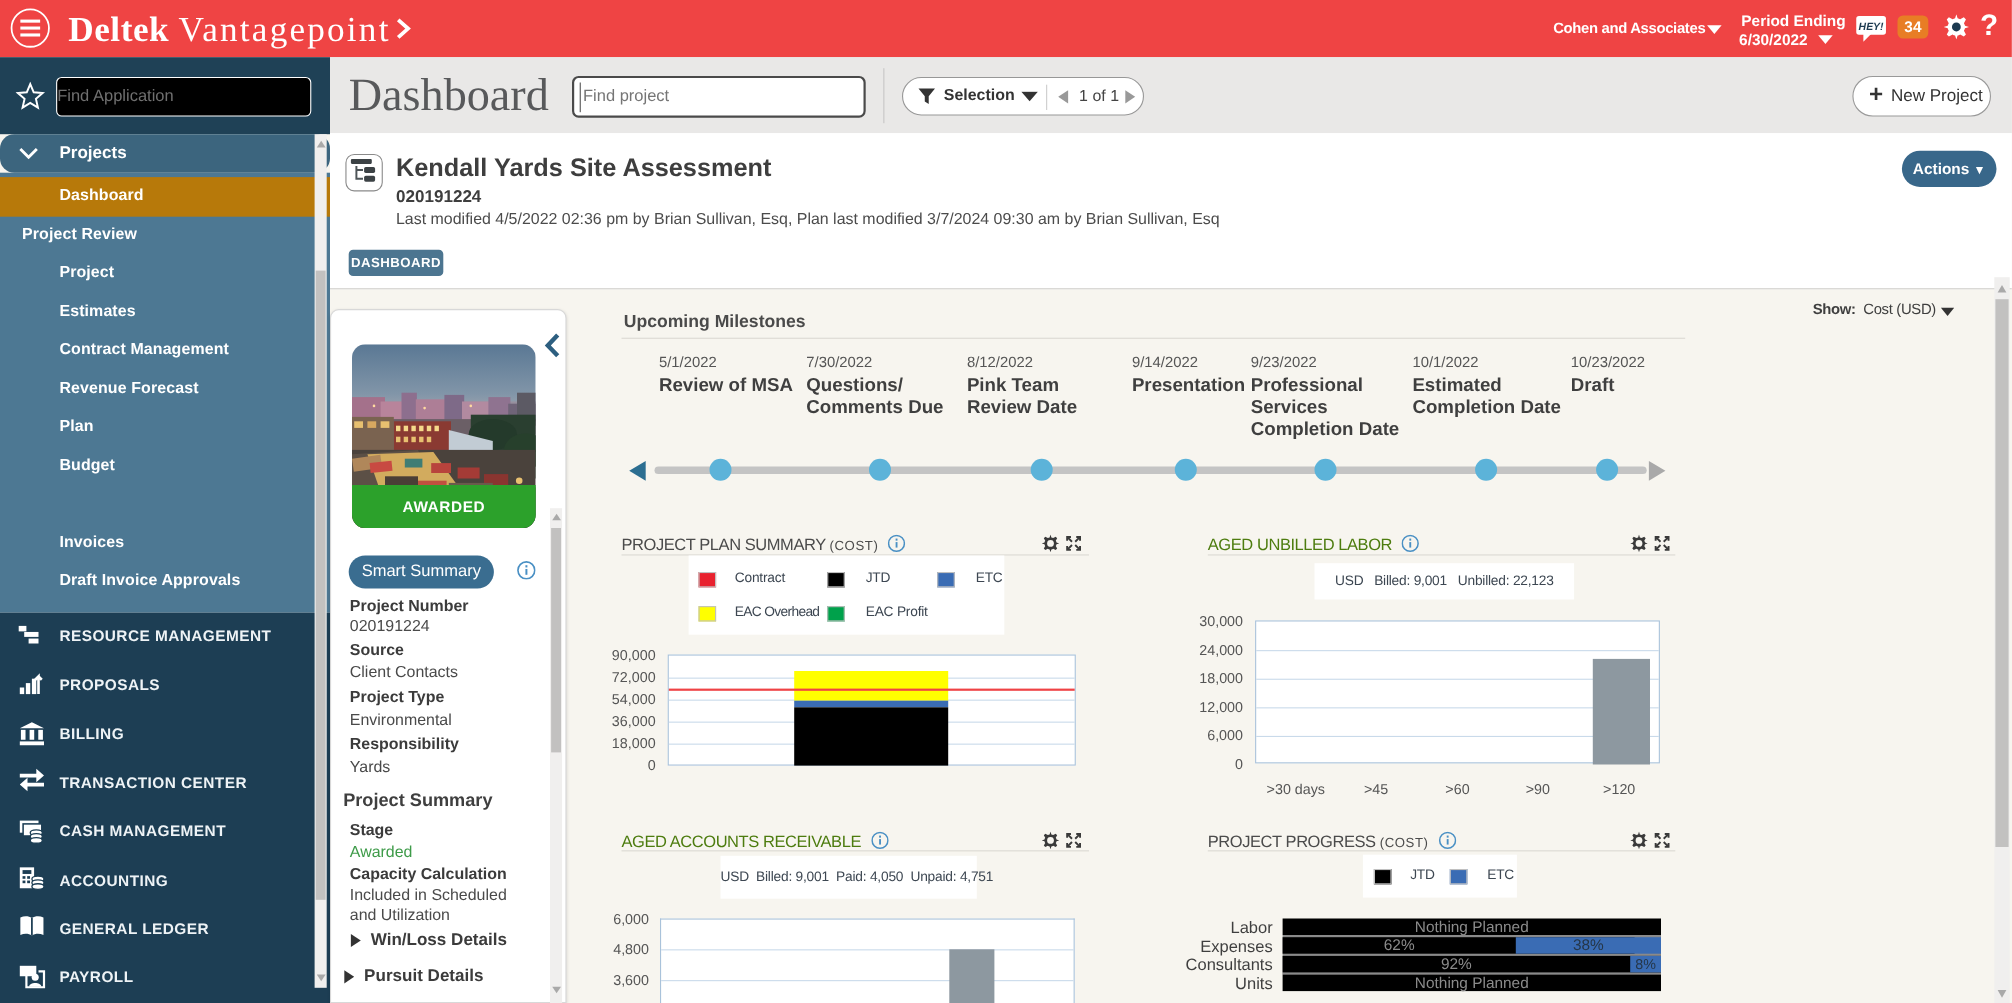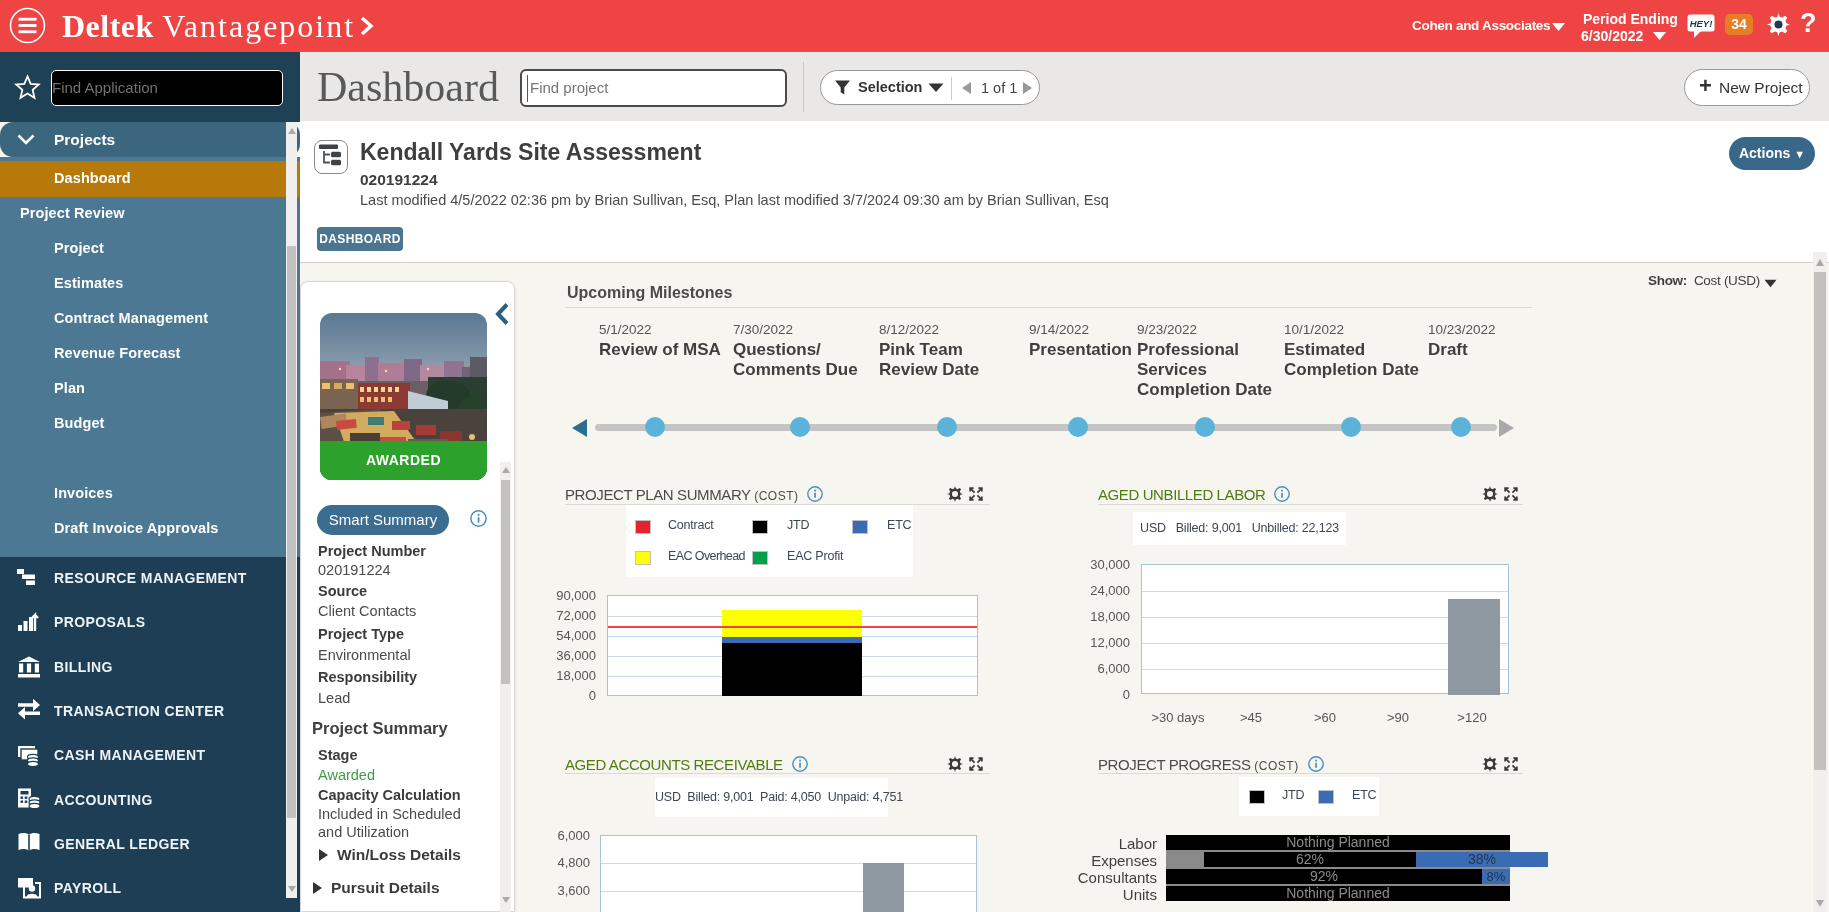--- a/index.html
+++ b/index.html
@@ -312,21 +312,21 @@
     <rect x="7.2" y="6.8" width="1.7" height="5" fill="#4a90c4"></rect>
     <rect x="7.2" y="3.6" width="1.7" height="1.9" fill="#4a90c4"></rect>
   </svg>
 <div class="flabel" style="top:543px;">Project Number</div>
 <div class="fval" style="top:562px;">020191224</div>
 <div class="flabel" style="top:583px;">Source</div>
 <div class="fval" style="top:603px;">Client Contacts</div>
 <div class="flabel" style="top:626px;">Project Type</div>
 <div class="fval" style="top:647px;">Environmental</div>
 <div class="flabel" style="top:669px;">Responsibility</div>
-<div class="fval" style="top:690px;">Lead</div>
+<div class="fval" style="top:690px;">Yards</div>
 <div class="abs" style="left:312px;top:719px;font-size:16.5px;font-weight:700;color:#3f3f3f;">Project Summary</div>
 <div class="flabel" style="top:747px;">Stage</div>
 <div class="fval" style="top:767px;color:#3e9b49;">Awarded</div>
 <div class="flabel" style="top:787px;">Capacity Calculation</div>
 <div class="fval" style="top:806px;">Included in Scheduled</div>
 <div class="fval" style="top:824px;">and Utilization</div>
 <div class="sbarrow" style="left:319px;top:849px;border-top:6px solid transparent;border-bottom:6px solid transparent;border-left:9px solid #333;"></div>
 <div class="abs" style="left:337px;top:846px;font-size:15.5px;font-weight:700;color:#3b3b3b;">Win/Loss Details</div>
 <div class="sbarrow" style="left:313px;top:882px;border-top:6px solid transparent;border-bottom:6px solid transparent;border-left:9px solid #333;"></div>
 <div class="abs" style="left:331px;top:879px;font-size:15.5px;font-weight:700;color:#3b3b3b;">Pursuit Details</div>
@@ -426,21 +426,21 @@
   </svg>
 <svg class="abs" style="left:1503px;top:486px;" width="16" height="16" viewBox="0 0 24 24">
     <g stroke="#3a3a3a" stroke-width="2.6" fill="none">
       <path d="M9.8 9.8 L3.2 3.2 M3.2 8.4 L3.2 3.2 L8.4 3.2"></path>
       <path d="M14.2 9.8 L20.8 3.2 M15.6 3.2 L20.8 3.2 L20.8 8.4"></path>
       <path d="M9.8 14.2 L3.2 20.8 M3.2 15.6 L3.2 20.8 L8.4 20.8"></path>
       <path d="M14.2 14.2 L20.8 20.8 M15.6 20.8 L20.8 20.8 L20.8 15.6"></path>
     </g>
   </svg>
 <div class="cline" style="left:1098px;top:504px;width:425px;"></div>
-<div class="legend" style="left:1133px;top:512px;width:213px;height:33px;">
+<div class="legend" style="left:1195px;top:512px;width:236px;height:33px;">
   <div class="ltext" style="left:0;top:9px;width:100%;text-align:center;">USD &nbsp; Billed: 9,001 &nbsp; Unbilled: 22,123</div>
 </div>
 <div class="ylab" style="left:1070px;top:557px;width:60px;">30,000</div>
 <div class="ylab" style="left:1070px;top:583px;width:60px;">24,000</div>
 <div class="ylab" style="left:1070px;top:609px;width:60px;">18,000</div>
 <div class="ylab" style="left:1070px;top:635px;width:60px;">12,000</div>
 <div class="ylab" style="left:1070px;top:661px;width:60px;">6,000</div>
 <div class="ylab" style="left:1070px;top:687px;width:60px;">0</div>
 <div class="plot" style="left:1141px;top:564px;width:368px;height:130px;">
   <div class="gline" style="top:26px;"></div>
@@ -509,21 +509,21 @@
     <div class="ltext" style="left:43px;top:11px;">JTD</div>
   <div class="sw" style="left:79px;top:13px;background:#3a6cb4;"></div>
     <div class="ltext" style="left:113px;top:11px;">ETC</div>
 </div>
 <div class="ylab" style="left:1057px;top:835px;width:100px;font-size:15px;color:#3f3f3f;">Labor</div>
 <div class="ylab" style="left:1057px;top:852px;width:100px;font-size:15px;color:#3f3f3f;">Expenses</div>
 <div class="ylab" style="left:1057px;top:869px;width:100px;font-size:15px;color:#3f3f3f;">Consultants</div>
 <div class="ylab" style="left:1057px;top:886px;width:100px;font-size:15px;color:#3f3f3f;">Units</div>
 <div class="abs" style="left:1166px;top:850px;width:344px;height:36px;background:#8a8a8a;"></div>
 <div class="abs" style="left:1166px;top:835px;width:344px;height:15px;background:#000;color:#8b8b8b;font-size:14px;text-align:center;line-height:15px;">Nothing Planned</div>
-<div class="abs" style="left:1166px;top:852px;width:320px;height:15px;background:#000;margin-left:38px;">
+<div class="abs" style="left:1166px;top:852px;width:320px;height:15px;background:#000;">
   <div class="abs" style="left:212px;top:0;width:132px;height:15px;background:#3a6cb4;"></div>
   <div class="abs" style="left:0;top:0;width:212px;height:15px;color:#8b8b8b;font-size:14px;text-align:center;line-height:15px;">62%</div>
   <div class="abs" style="left:212px;top:0;width:132px;height:15px;color:#253648;font-size:14px;text-align:center;line-height:15px;">38%</div>
 </div>
 <div class="abs" style="left:1166px;top:884px;width:344px;height:2px;background:#8a8a8a;"></div>
 <div class="abs" style="left:1166px;top:869px;width:344px;height:15px;background:#000;">
   <div class="abs" style="left:316px;top:0;width:28px;height:15px;background:#3a6cb4;"></div>
   <div class="abs" style="left:0;top:0;width:316px;height:15px;color:#8b8b8b;font-size:14px;text-align:center;line-height:15px;">92%</div>
   <div class="abs" style="left:316px;top:0;width:28px;height:15px;color:#253648;font-size:13px;text-align:center;line-height:15px;">8%</div>
 </div>

